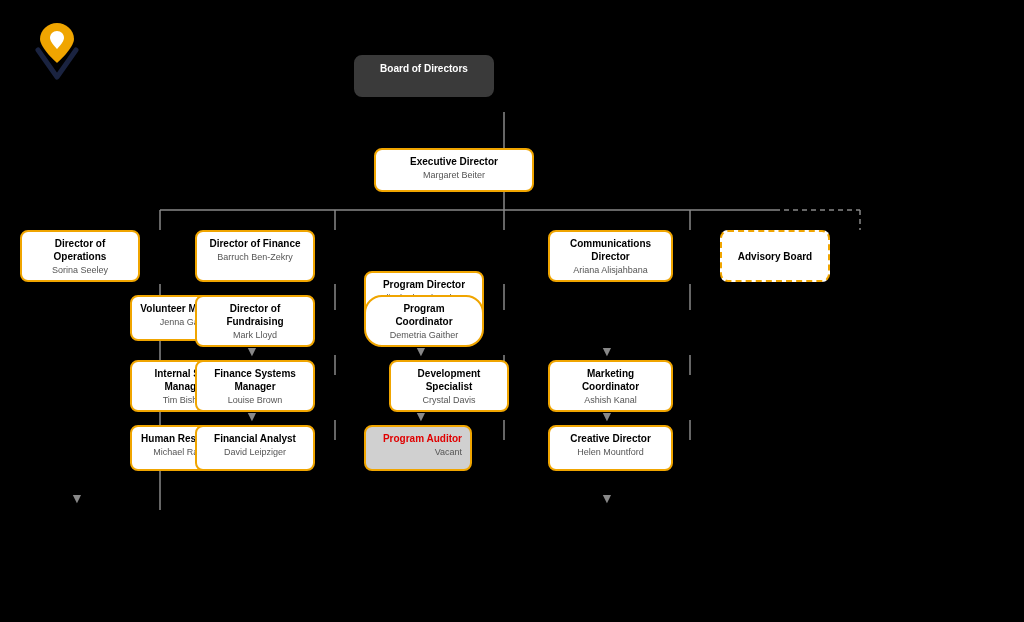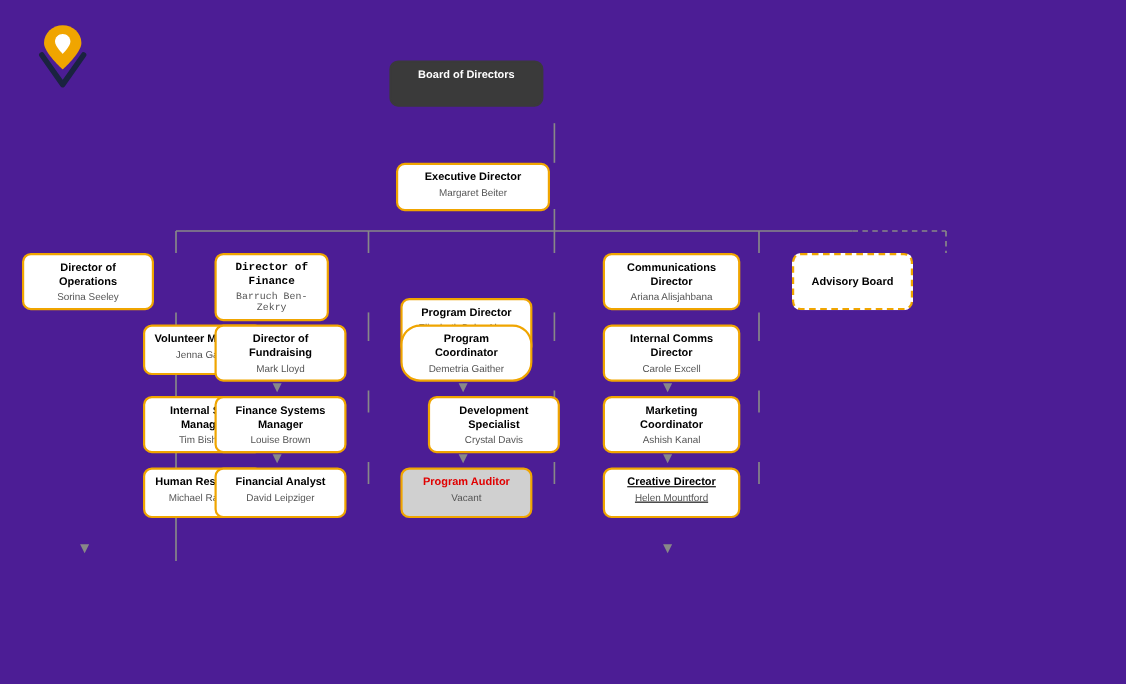--- a/index.html
+++ b/index.html
@@ -8,21 +8,21 @@
       font-family: Arial, sans-serif;
       width: 1024px;
       height: 622px;
       overflow: hidden;
       position: relative;
     }
 
     .page {
       width: 1024px;
       height: 622px;
-      background: #4c1d95;
+      background: #000000;
       position: relative;
     }
 
     
     .logo {
       position: absolute;
       top: 15px;
       left: 20px;
       width: 80px;
       height: 80px;
@@ -140,31 +140,31 @@
     <line x1="610" y1="355" x2="610" y2="375" stroke="#888" stroke-width="1.5"></line>
 
     <line x1="610" y1="420" x2="610" y2="440" stroke="#888" stroke-width="1.5"></line>
 
   </svg>
 
   <div class="node node-dark" style="left:354px; top:55px; width:140px; min-height:42px;">
     <div class="node-title">Board of Directors</div>
   </div>
 
-  <div class="node node-standard" style="left:360px; top:148px; width:140px; min-height:44px;">
+  <div class="node node-standard" style="left:374px; top:148px; width:160px; min-height:44px;">
     <div class="node-title">Executive Director</div>
     <div class="node-name">Margaret Beiter</div>
   </div>
 
   <div class="node node-standard" style="left:20px; top:230px; width:120px; min-height:52px;">
     <div class="node-title">Director of Operations</div>
     <div class="node-name">Sorina Seeley</div>
   </div>
 
-  <div class="node node-standard" style="left:195px; top:230px; width:104px; min-height:52px;font-family:Liberation Mono, monospace;">
+  <div class="node node-standard" style="left:195px; top:230px; width:120px; min-height:52px;">
     <div class="node-title">Director of Finance</div>
     <div class="node-name">Barruch Ben-Zekry</div>
   </div>
 
   <div class="node node-standard" style="left:364px; top:230px; width:120px; min-height:52px;margin-top:41px;">
     <div class="node-title">Program Director</div>
     <div class="node-name">Elisabeth Bahs-Ahern</div>
   </div>
 
   <div class="node node-standard" style="left:548px; top:230px; width:125px; min-height:52px;">
@@ -209,36 +209,32 @@
   <div class="node node-standard" style="left:364px; top:295px; width:120px; min-height:46px;border-radius:18px;">
     <div class="node-title">Program Coordinator</div>
     <div class="node-name">Demetria Gaither</div>
   </div>
 
   <div class="node node-standard" style="left:364px; top:360px; width:120px; min-height:46px;margin-left:25px;">
     <div class="node-title">Development Specialist</div>
     <div class="node-name">Crystal Davis</div>
   </div>
 
-  <div class="node node-gray" style="left:364px; top:425px; width:120px; min-height:46px;">
+  <div class="node node-gray" style="left:364px; top:425px; width:108px; min-height:46px;text-align:right;">
     <div class="node-title" style="color:#e00000;">Program Auditor</div>
     <div class="node-name">Vacant</div>
   </div>
 
-  <div class="node node-standard" style="left:548px; top:295px; width:125px; min-height:46px;">
-    <div class="node-title">Internal Comms Director</div>
-    <div class="node-name">Carole Excell</div>
-  </div>
 
   <div class="node node-standard" style="left:548px; top:360px; width:125px; min-height:46px;">
     <div class="node-title">Marketing Coordinator</div>
     <div class="node-name">Ashish Kanal</div>
   </div>
 
-  <div class="node node-standard" style="left:548px; top:425px; width:125px; min-height:46px;text-decoration:underline;">
+  <div class="node node-standard" style="left:548px; top:425px; width:125px; min-height:46px;">
     <div class="node-title">Creative Director</div>
     <div class="node-name">Helen Mountford</div>
   </div>
 
   <div style="position:absolute;left:70px;top:490px;font-size:14px;color:#888;">▼</div>
   <div style="position:absolute;left:245px;top:343px;font-size:14px;color:#888;">▼</div>
   <div style="position:absolute;left:245px;top:408px;font-size:14px;color:#888;">▼</div>
   <div style="position:absolute;left:414px;top:343px;font-size:14px;color:#888;">▼</div>
   <div style="position:absolute;left:414px;top:408px;font-size:14px;color:#888;">▼</div>
   <div style="position:absolute;left:600px;top:343px;font-size:14px;color:#888;">▼</div>

